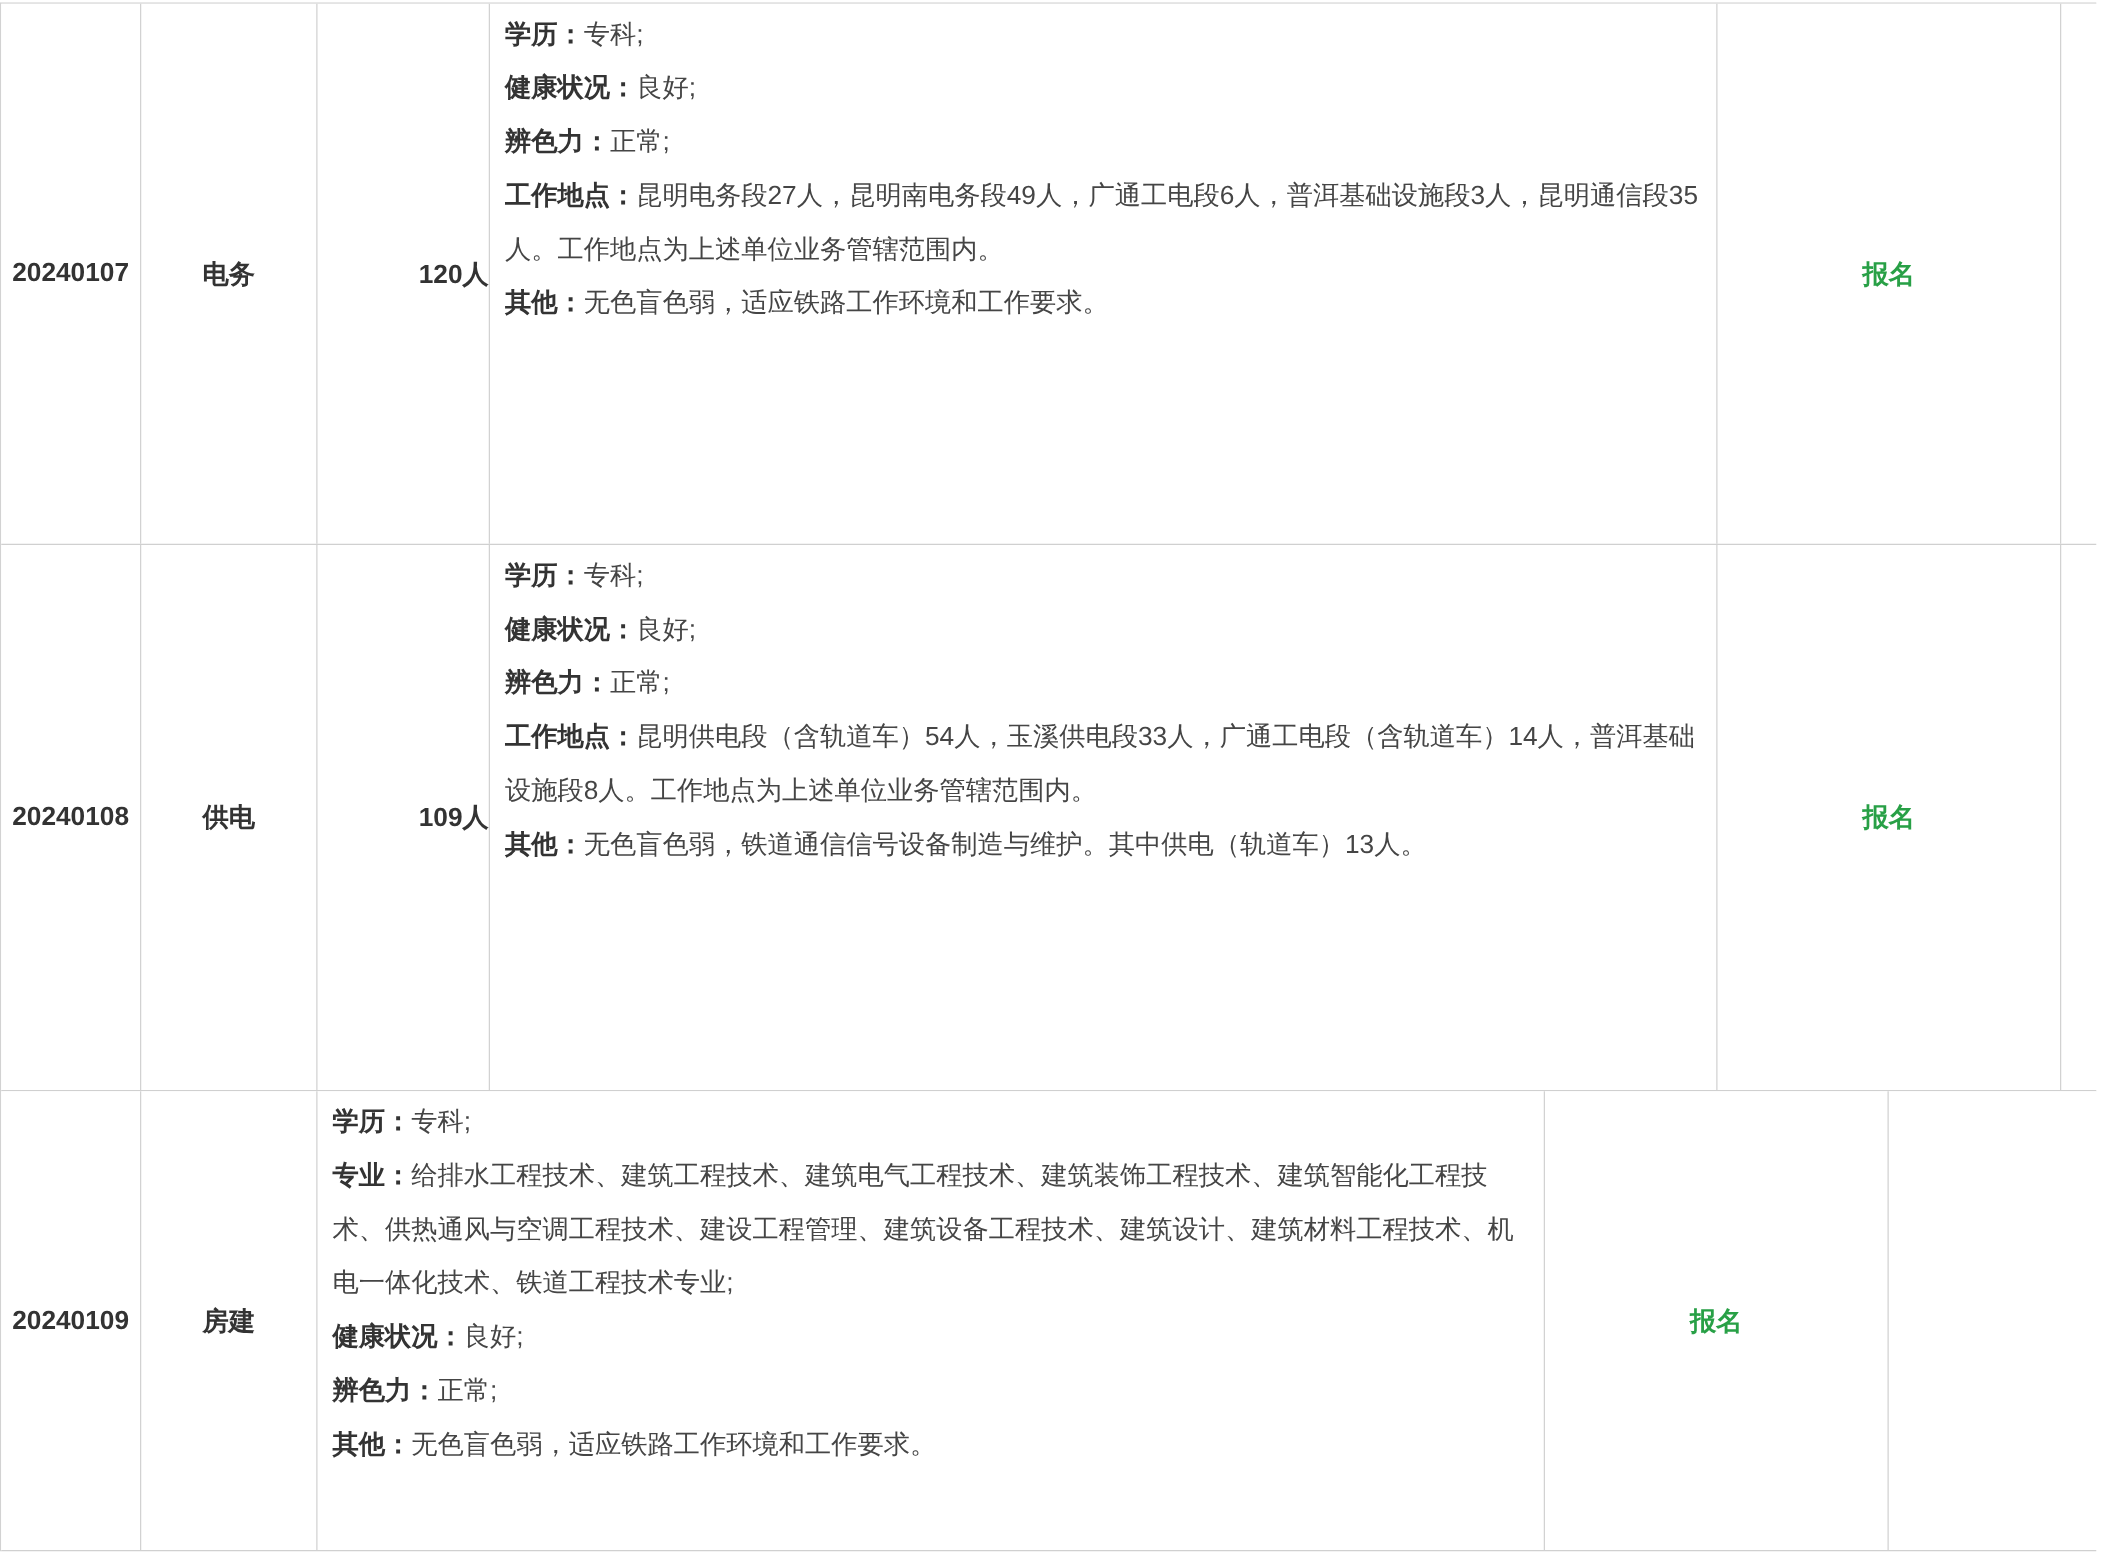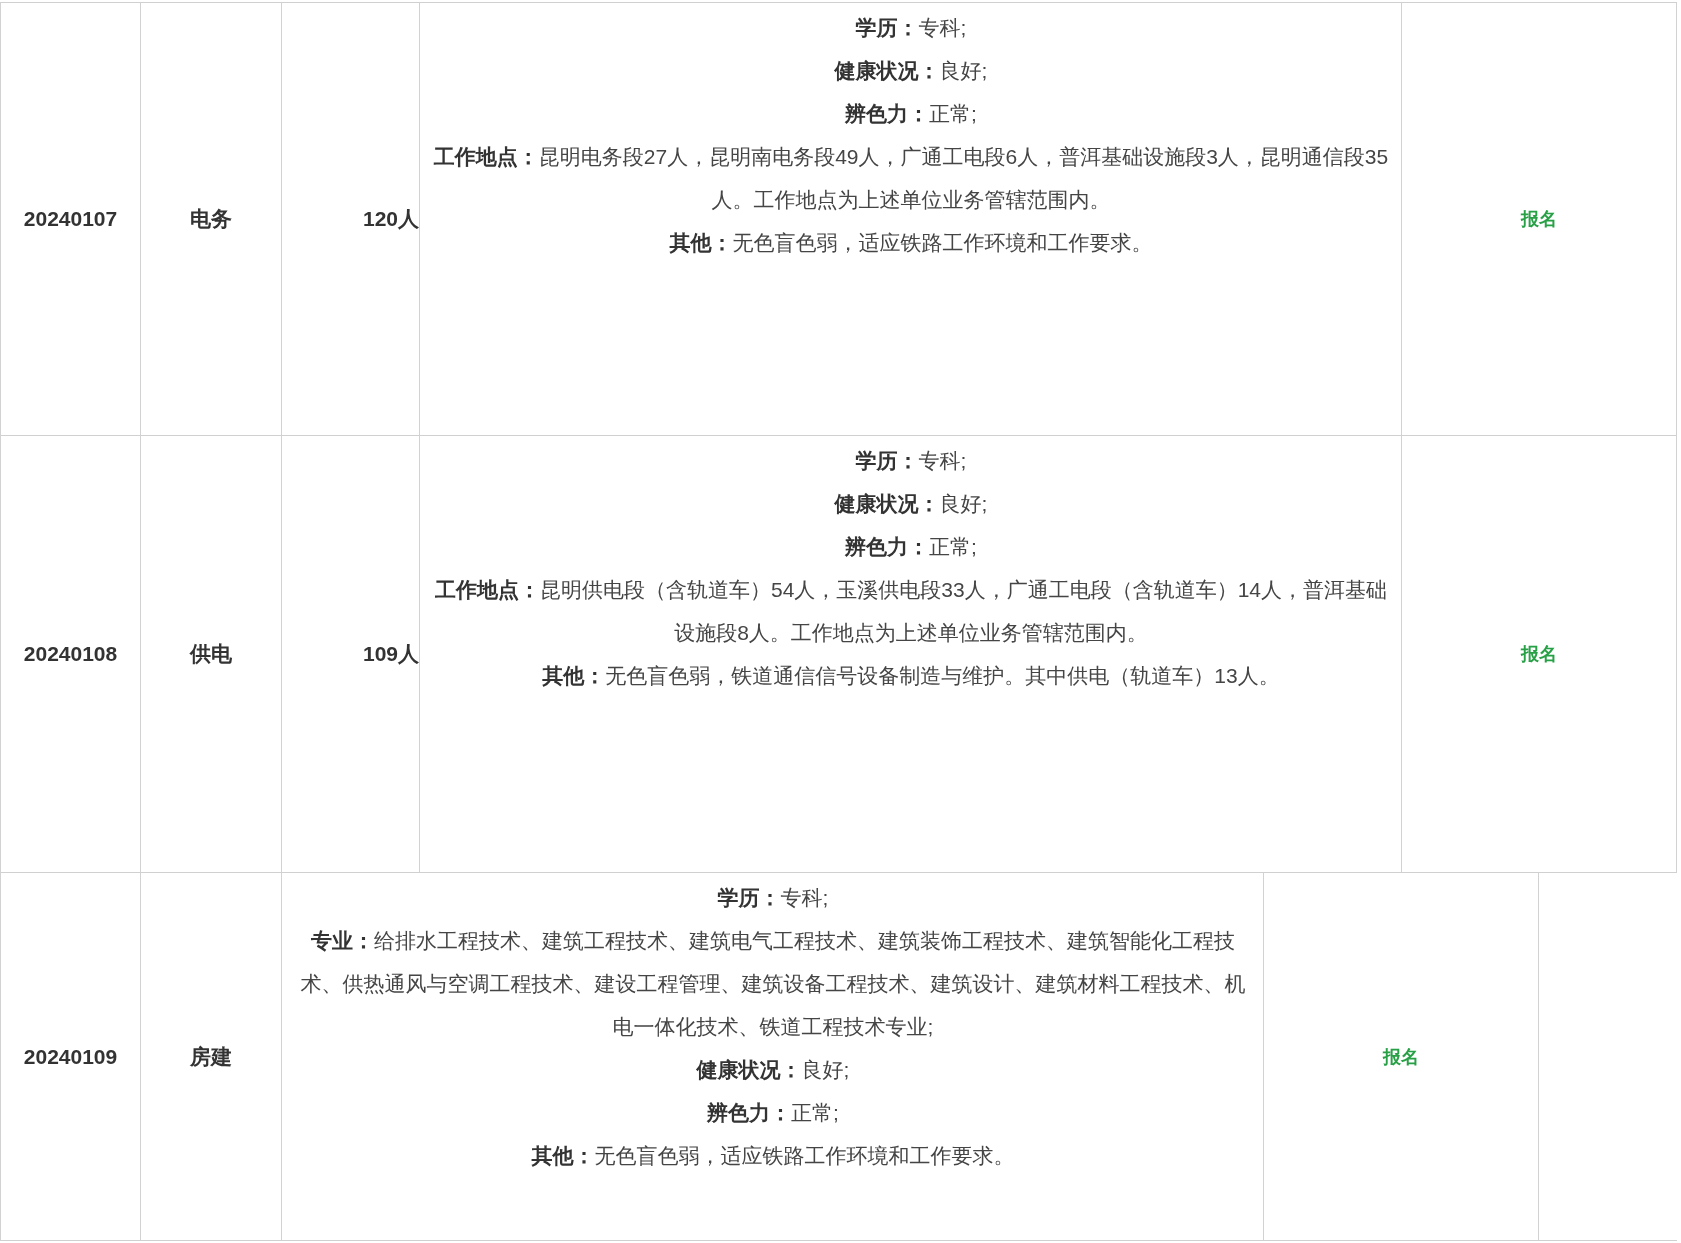--- a/index.html
+++ b/index.html
@@ -24,34 +24,34 @@
   .row-3{height:368px;}
   .cell{
     border-right:1px solid #d2d2d2;
     box-sizing:border-box;
     overflow:hidden;
   }
   .c-center{
     display:flex;align-items:center;justify-content:center;
     font-size:21px;font-weight:bold;color:#333333;
   }
-  .c-code{width:140px;}
+  .c-code{width:112px;}
   .c-cat{width:141px;}
   .c-count{width:138px;justify-content:flex-end;}
   .c-detail{
     width:982px;
     padding:3px 11px 0 12px;
     font-size:21px;line-height:43px;color:#454545;
   }
   .c-apply{width:275px;}
-  .detail-line{margin:0;padding:0;text-align:center;}
+  .detail-line{margin:0;padding:0;}
   .detail-line b{color:#333333;font-weight:bold;}
   .apply-link{
     color:#28a046;
-    font-size:18px;
+    font-size:21px;
     text-decoration:none;
     cursor:pointer;
   }
 </style>
 </head>
 <body>
 
 <div class="job-table">
 
   <div class="row row-1">

